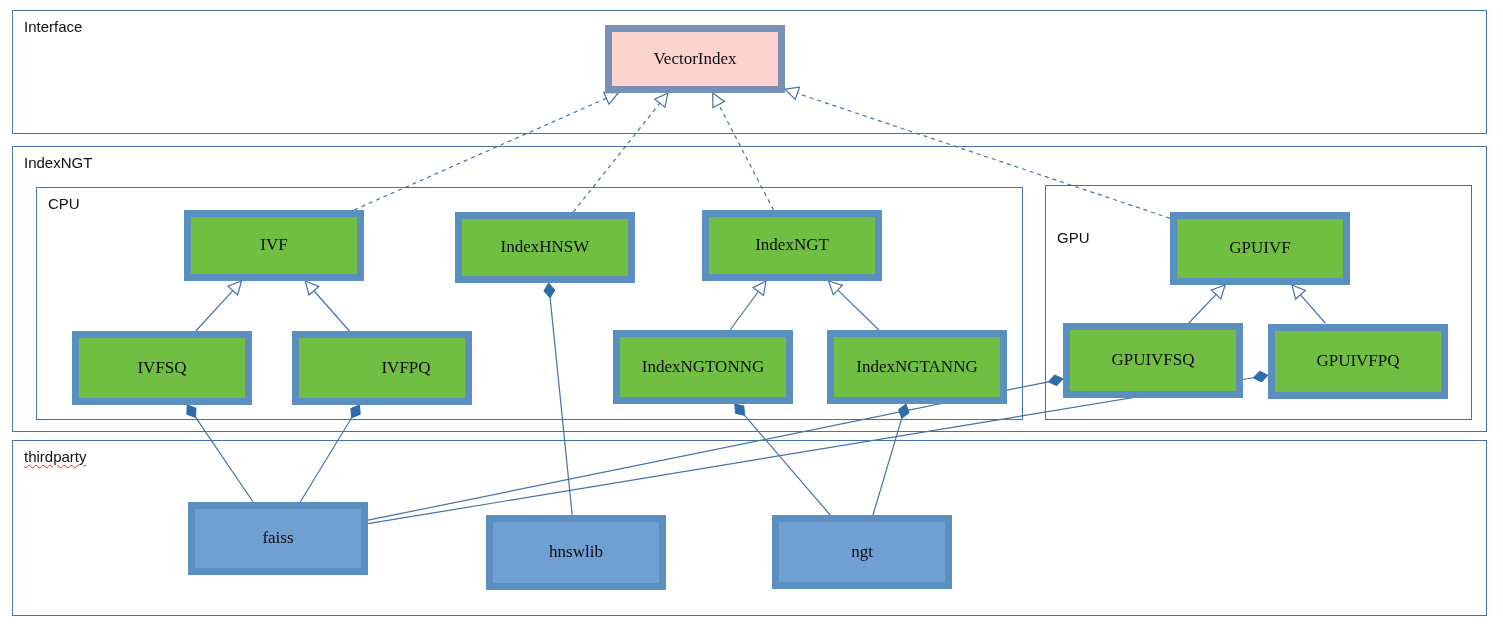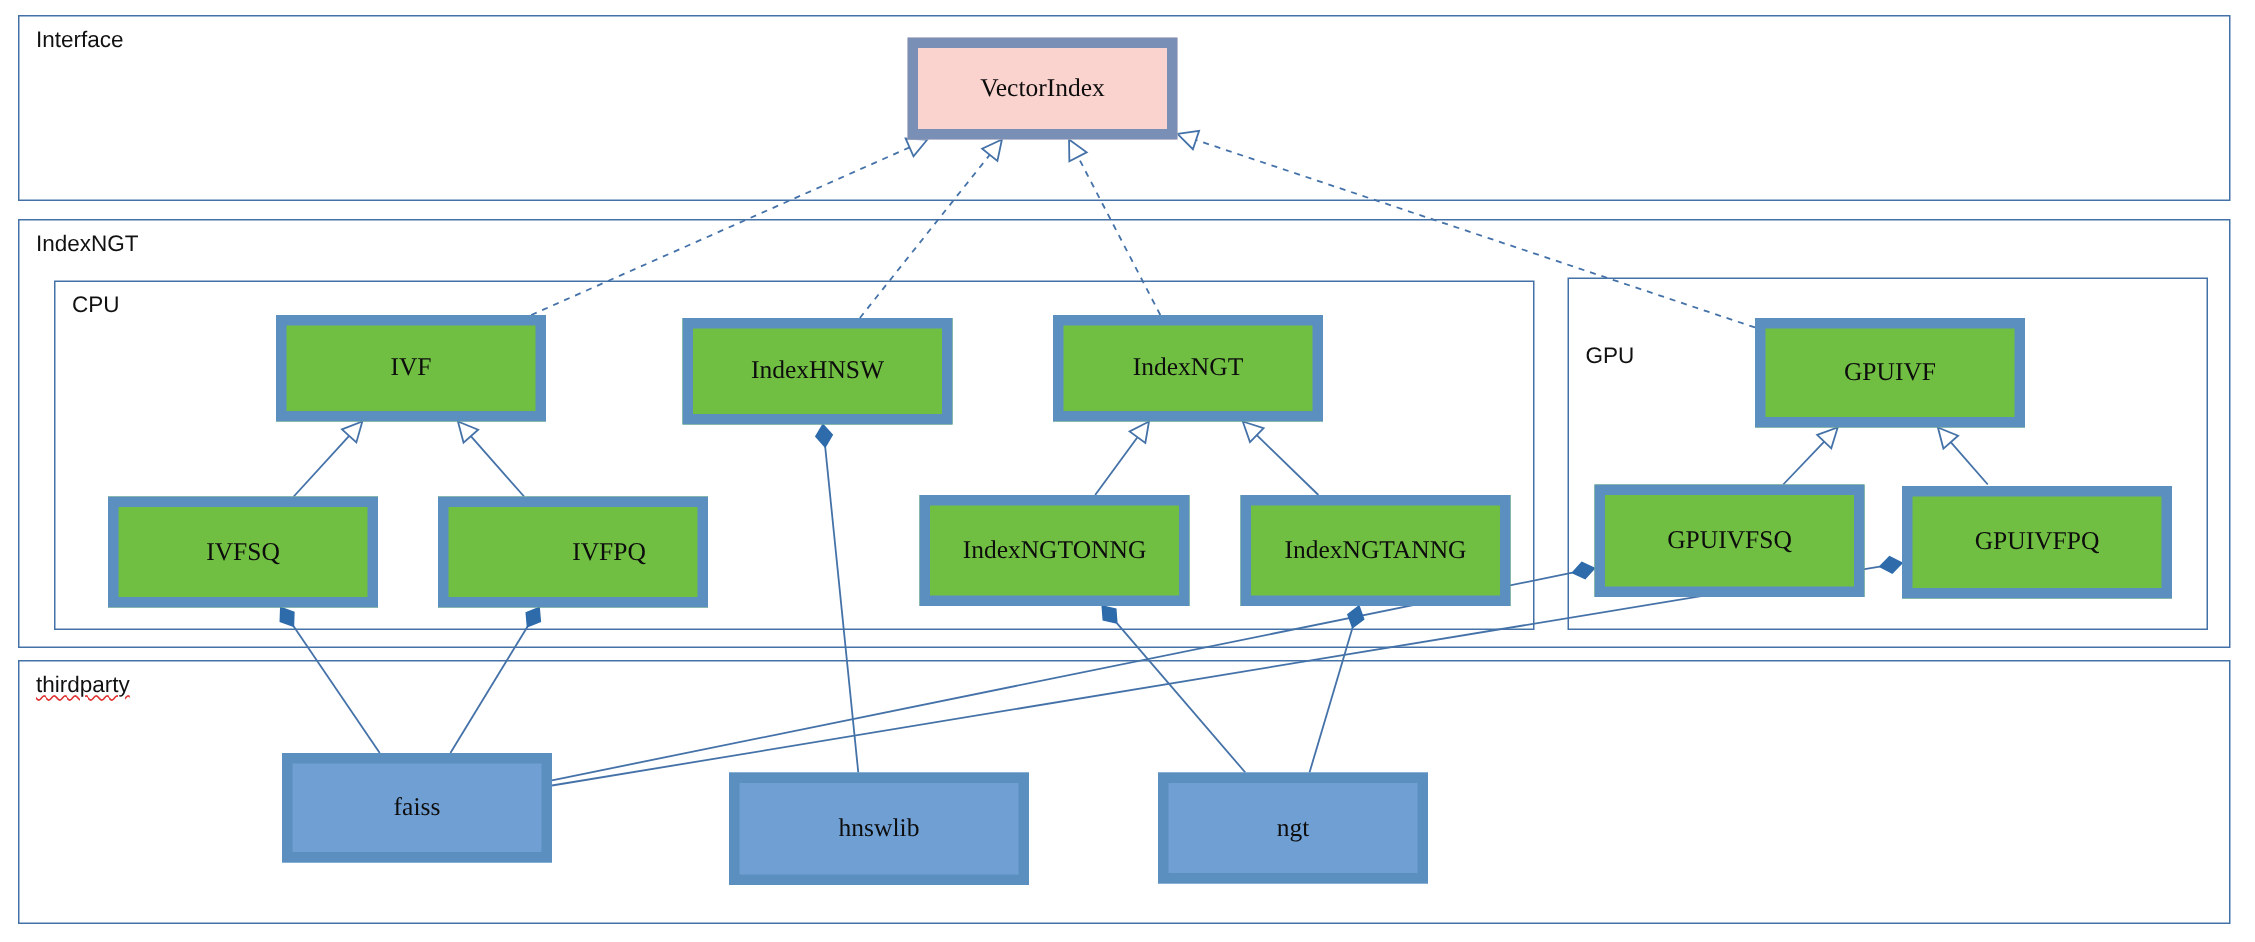--- a/index.html
+++ b/index.html
@@ -147,20 +147,20 @@
       </div>
       <div class="node green" style="left: 1063px; top: 323px; width: 180px; height: 75px;">
         <span>GPUIVFSQ</span>
       </div>
       <div class="node green" style="left: 1268px; top: 324px; width: 180px; height: 75px; text-align: right;">
         <span>GPUIVFPQ</span>
       </div>
       <div class="node blue" style="left: 188px; top: 502px; width: 180px; height: 73px;">
         <span>faiss</span>
       </div>
-      <div class="node blue" style="left: 486px; top: 515px; width: 200px; height: 75px;">
+      <div class="node blue" style="left: 486px; top: 515px; width: 180px; height: 75px;">
         <span>hnswlib</span>
       </div>
       <div class="node blue" style="left: 772px; top: 515px; width: 180px; height: 74px;">
         <span>ngt</span>
       </div>
     </div>
 </div>
 
 </body></html>

